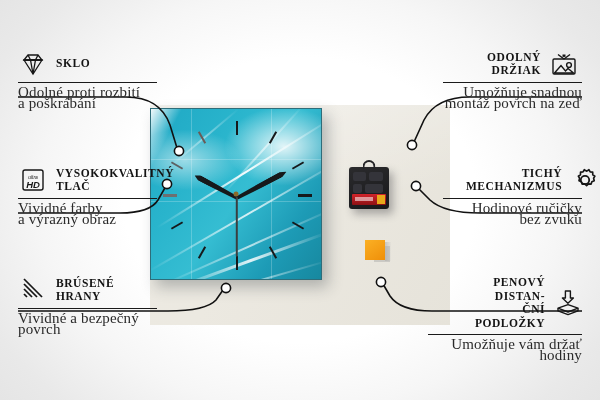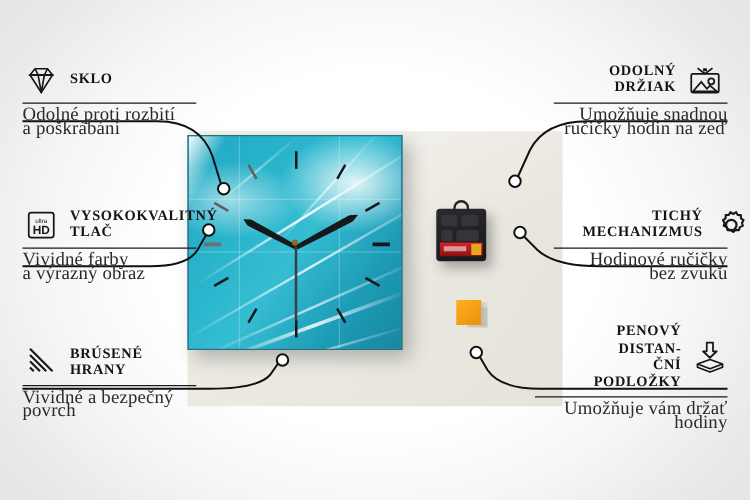--- a/index.html
+++ b/index.html
@@ -106,28 +106,28 @@
     font-size:11.5px; font-weight:bold; letter-spacing:.55px;
     color:#141414; line-height:13.5px; text-transform:uppercase;
   }
   .feat .rule { height:1px; background:#1a1a1a; margin:4px 0 4px; }
   .feat .sub { font-size:15px; color:#2a2a2a; line-height:11px; letter-spacing:.15px; }
 
   .feat.left  { text-align:left;  }
   .feat.right { text-align:right; }
   .feat.left  .head { justify-content:flex-start; }
   .feat.right .head { justify-content:center;margin-left:48px; }
-  .feat .ico { width:30px; height:28px; flex:0 0 30px; display:flex; align-items:center; justify-content:center; }
+  .feat .ico { width:30px; height:28px; flex:0 0 30px; display:flex; align-items:center; justify-content:center;font-style:italic; }
 
   .f1 { left:18px;  top:50px;  width:146px; }
   .f2 { left:18px;  top:166px; width:146px; }
   .f3 { left:18px;  top:276px; width:146px; }
   .f4 { left:436px; top:50px;  width:146px; }
   .f5 { left:436px; top:166px; width:146px; }
-  .f6 { left:428px; top:259px; width:154px; }
+  .f6 { left:428px; top:276px; width:154px; }
 
   .f1 .rule { width:139px; }
   .f2 .rule { width:139px; }
   .f3 .rule { width:139px; }
   .f4 .rule { width:139px; margin-left:auto; }
   .f5 .rule { width:139px; margin-left:auto; }
   .f6 .rule { width:154px; margin-left:auto; }
 </style>
 </head>
 <body>
@@ -278,21 +278,21 @@
           <rect x="4" y="8" width="22" height="15" rx="1.2"></rect>
           <path d="M15 8 L9 3.5 M15 8 L21 3.5"></path>
           <path d="M13.5 3.5 h3 v2.4 h-3 z" fill="#161616" stroke="none"></path>
           <circle cx="20" cy="14" r="2.4"></circle>
           <path d="M5.5 22 L12 14.5 L16.5 20 L19 17.5 L24.5 22 Z" fill="none"></path>
         </svg>
       </span>
     </div>
     <div class="rule"></div>
     <div class="sub">Umožňuje snadnou</div>
-    <div class="sub">ručičky hodin na zeď</div>
+    <div class="sub">montáž povrch na zeď</div>
   </div>
 
   <div class="feat right f5">
     <div class="head">
       <div>
         <div class="title">TICHÝ</div>
         <div class="title">MECHANIZMUS</div>
       </div>
       <span class="ico">
         <svg width="30" height="28" viewBox="0 0 30 28" fill="none" stroke="#161616" stroke-width="1.8" stroke-linejoin="round">

